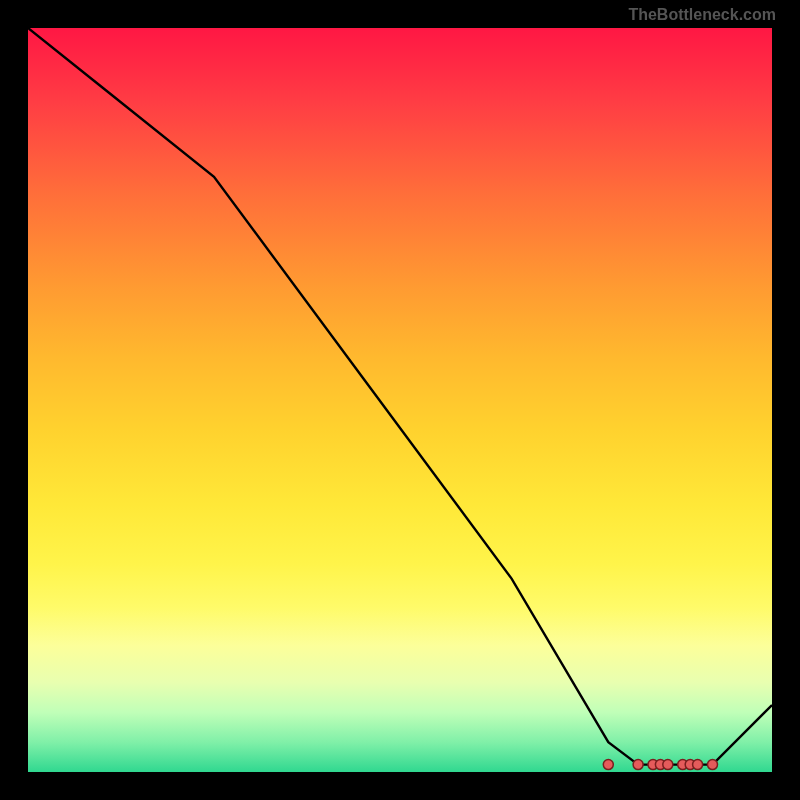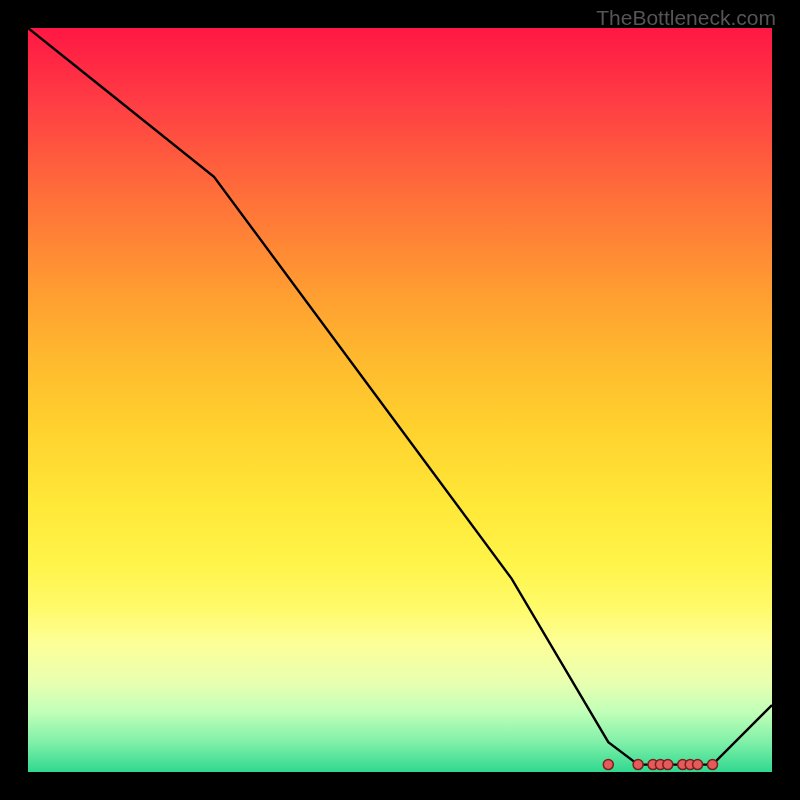--- a/index.html
+++ b/index.html
@@ -8,22 +8,22 @@
     height: 800px;
     background: #000;
     position: relative;
     font-family: Arial, sans-serif;
   }
   .watermark {
     position: absolute;
     top: 6px;
     right: 24px;
     color: #555;
-    font-size: 21px;
-    font-weight: 400;
+    font-size: 16px;
+    font-weight: 700;
     z-index: 10;
   }
   .plot-area {
     position: absolute;
     left: 28px;
     top: 28px;
     width: 744px;
     height: 744px;
     background: linear-gradient(to bottom,
       #ff1744 0%,

